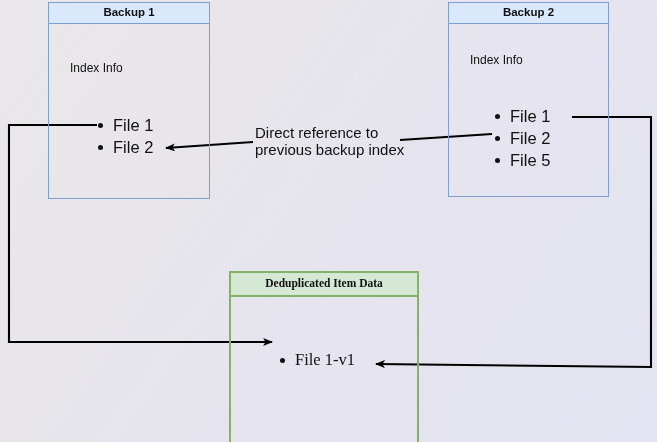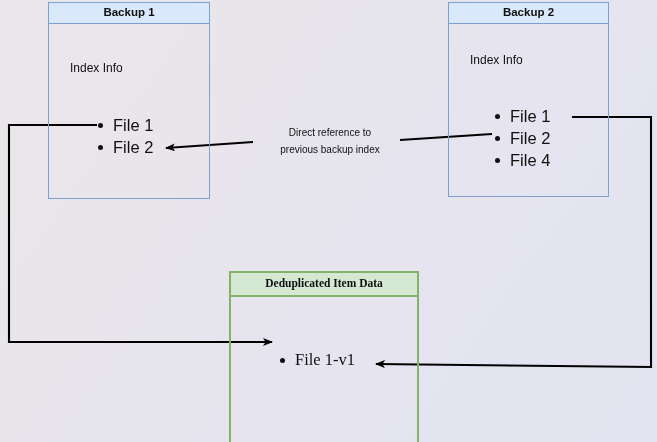--- a/index.html
+++ b/index.html
@@ -87,22 +87,22 @@
     position: absolute;
     left: 3px;
     top: 9px;
     width: 5px;
     height: 5px;
     border-radius: 50%;
     background: #101010;
   }
   .mid-label {
     position: absolute;
-    text-align: center;
-    font-size: 10px;
+    text-align: left;
+    font-size: 15px;
     color: #101010;
     line-height: 17px;
     white-space: nowrap;
   }
 </style>
 </head>
 <body>
 
 <div id="canvas">
 
@@ -130,21 +130,21 @@
       <li>File 2</li>
     </ul>
   </div>
 
   <div class="box box-blue" style="left:448px; top:2px; width:161px; height:195px;">
     <div class="box-header hdr-blue">Backup 2</div>
     <div class="index-label" style="left:21px; top:50px;">Index Info</div>
     <ul class="bullet-list" style="left:43px; top:102px;">
       <li>File 1</li>
       <li>File 2</li>
-      <li>File 4</li>
+      <li>File 5</li>
     </ul>
   </div>
 
   <div class="box box-green" style="left:229px; top:271px; width:190px; height:204px;font-family:Liberation Serif, serif;">
     <div class="box-header hdr-green">Deduplicated Item Data</div>
     <ul class="bullet-list" style="left:46px; top:52px;margin-top:24px;">
       <li>File 1-v1</li>
     </ul>
   </div>
 

